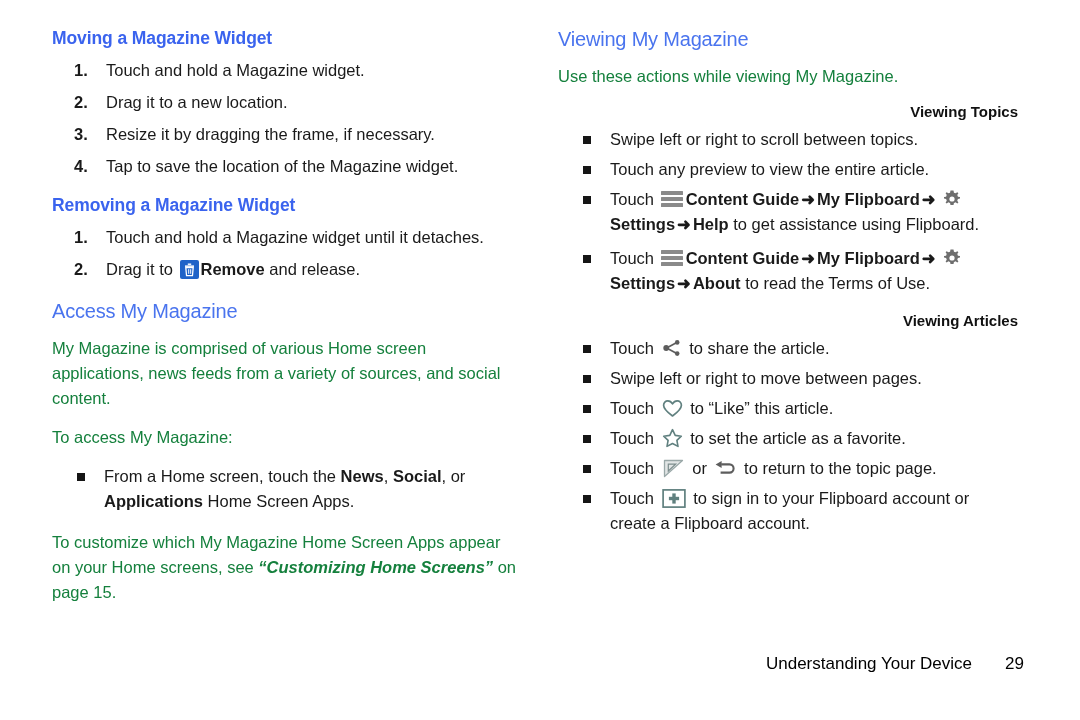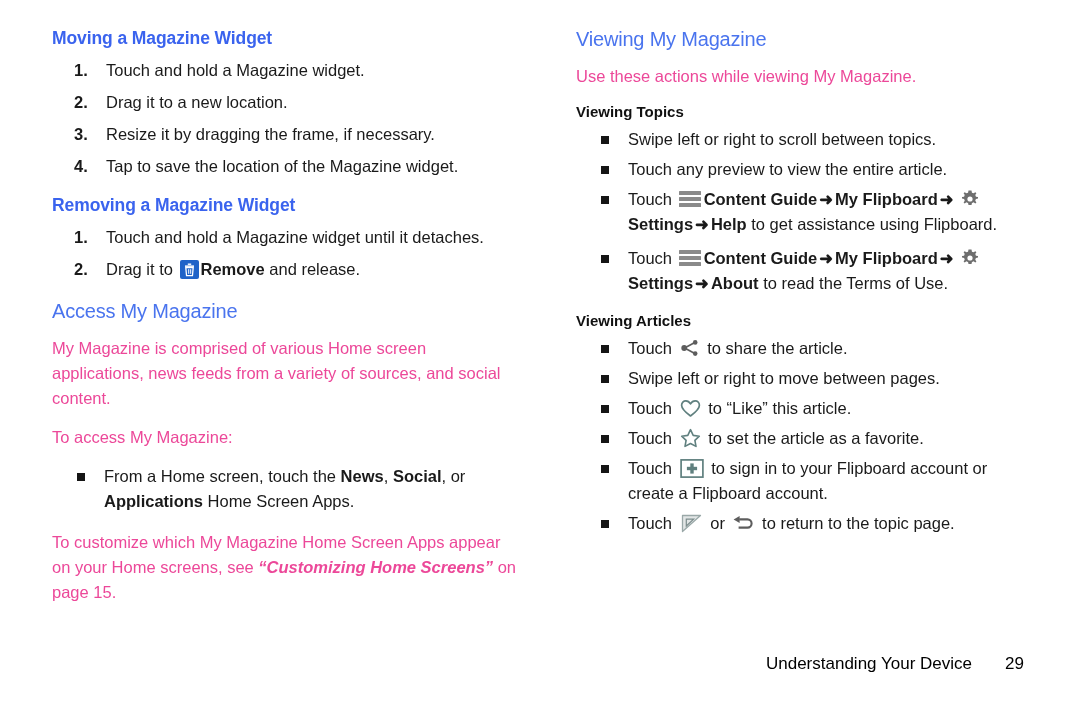--- a/index.html
+++ b/index.html
@@ -19,21 +19,21 @@
     position: relative;
     width: 1080px;
     height: 720px;
     box-sizing: border-box;
   }
   .col {
     position: absolute;
     top: 28px;
   }
   .col-left  { left: 52px;  width: 470px; }
-  .col-right { left: 576px; width: 460px; }
+  .col-right { left: 558px; width: 460px; }
 
   
   h2.head-bold {
     font-size: 17.5px;
     font-weight: bold;
     color: #3a63ee;
     margin: 0 0 9px 0;
     letter-spacing: -0.1px;
   }
   h2.head-light {
@@ -41,28 +41,29 @@
     font-weight: normal;
     color: #4a74ee;
     margin: 0 0 13px 0;
     letter-spacing: -0.2px;
   }
   h3.subhead {
     font-size: 15px;
     font-weight: bold;
     color: #111;
     margin: 0 0 7px 0;
+    text-align: right;
   }
 
   
   p.body {
     font-size: 16.5px;
     line-height: 25px;
     margin: 0 0 14px 0;
-    color: #ec4899;
+    color: #15803d;
   }
 
   
   ol.num, ul.bul {
     list-style: none;
     margin: 0 0 16px 0;
     padding: 0;
   }
   ol.num > li {
     position: relative;
@@ -287,42 +288,42 @@
 
       <li>
         <span class="sq"></span><span>Touch </span><span class="ico ico-star">
           <svg viewBox="0 0 21 20" width="21" height="20" aria-hidden="true">
             <path d="M10.5 1.7 L13.2 7.4 L19.3 8.2 L14.9 12.4 L16.0 18.4 L10.5 15.5 L5.0 18.4 L6.1 12.4 L1.7 8.2 L7.8 7.4 Z" fill="none" stroke="#60807f" stroke-width="1.6" stroke-linejoin="round"></path>
           </svg>
         </span><span> to set the article as a favorite.</span>
       </li>
 
       <li>
+        <span class="sq"></span><span>Touch </span><span class="ico ico-flip">
+          <svg viewBox="0 0 21 19" width="21" height="19" aria-hidden="true">
+            <path d="M1.5 1.5 L19.5 1.5 L1.5 17.5 Z" fill="#e2e6e6" stroke="#9aa8a8" stroke-width="1.3" stroke-linejoin="round"></path>
+            <path d="M5.3 5.2 L12.6 5.2 L5.3 12.0 Z" fill="none" stroke="#7d8d8d" stroke-width="1.2"></path>
+          </svg>
+        </span><span> or </span><span class="ico ico-back">
+          <svg viewBox="0 0 22 16" width="22" height="16" aria-hidden="true">
+            <path d="M7.2 4.4 L15.5 4.4 A4.1 4.1 0 0 1 15.5 12.6 L6.6 12.6" fill="none" stroke="#5d5d5d" stroke-width="2.1" stroke-linecap="butt"></path>
+            <path d="M7.6 0.9 L7.6 8.0 L1.6 4.45 Z" fill="#5d5d5d"></path>
+          </svg>
+        </span><span> to return to the topic page.</span>
+      </li>
+
+      <li>
         <span class="sq"></span><span>Touch </span><span class="ico ico-plus">
           <svg viewBox="0 0 24 19" width="24" height="19" aria-hidden="true">
             <rect x="1.1" y="0.9" width="21.8" height="17.2" fill="none" stroke="#60807f" stroke-width="1.7"></rect>
             <rect x="10.3" y="4.4" width="3.4" height="10.2" fill="#60807f"></rect>
             <rect x="6.9" y="7.8" width="10.2" height="3.4" fill="#60807f"></rect>
           </svg>
         </span><span> to sign in to your Flipboard account or create a Flipboard account.</span>
       </li>
-
-      <li>
-        <span class="sq"></span><span>Touch </span><span class="ico ico-flip">
-          <svg viewBox="0 0 21 19" width="21" height="19" aria-hidden="true">
-            <path d="M1.5 1.5 L19.5 1.5 L1.5 17.5 Z" fill="#e2e6e6" stroke="#9aa8a8" stroke-width="1.3" stroke-linejoin="round"></path>
-            <path d="M5.3 5.2 L12.6 5.2 L5.3 12.0 Z" fill="none" stroke="#7d8d8d" stroke-width="1.2"></path>
-          </svg>
-        </span><span> or </span><span class="ico ico-back">
-          <svg viewBox="0 0 22 16" width="22" height="16" aria-hidden="true">
-            <path d="M7.2 4.4 L15.5 4.4 A4.1 4.1 0 0 1 15.5 12.6 L6.6 12.6" fill="none" stroke="#5d5d5d" stroke-width="2.1" stroke-linecap="butt"></path>
-            <path d="M7.6 0.9 L7.6 8.0 L1.6 4.45 Z" fill="#5d5d5d"></path>
-          </svg>
-        </span><span> to return to the topic page.</span>
-      </li>
     </ul>
   </div>
 
   <div class="footer">
     <span>Understanding Your Device</span><span class="fnum">29</span>
   </div>
 
 </div>
 
 </body></html>

